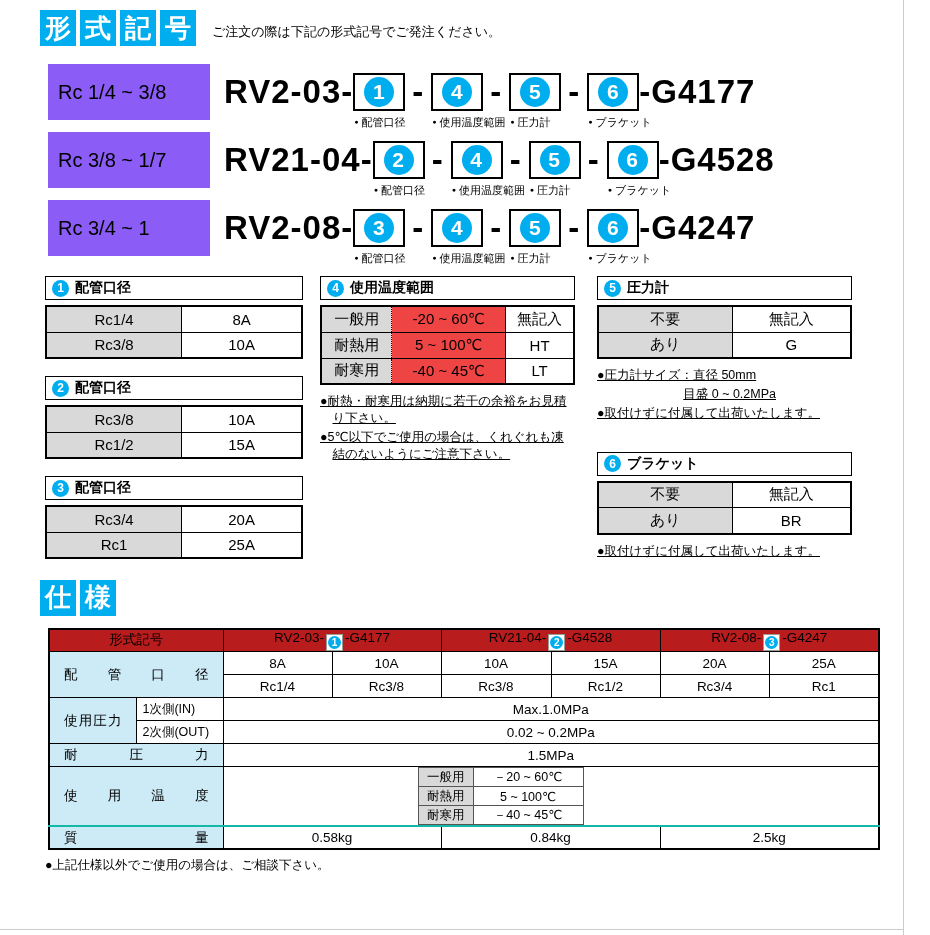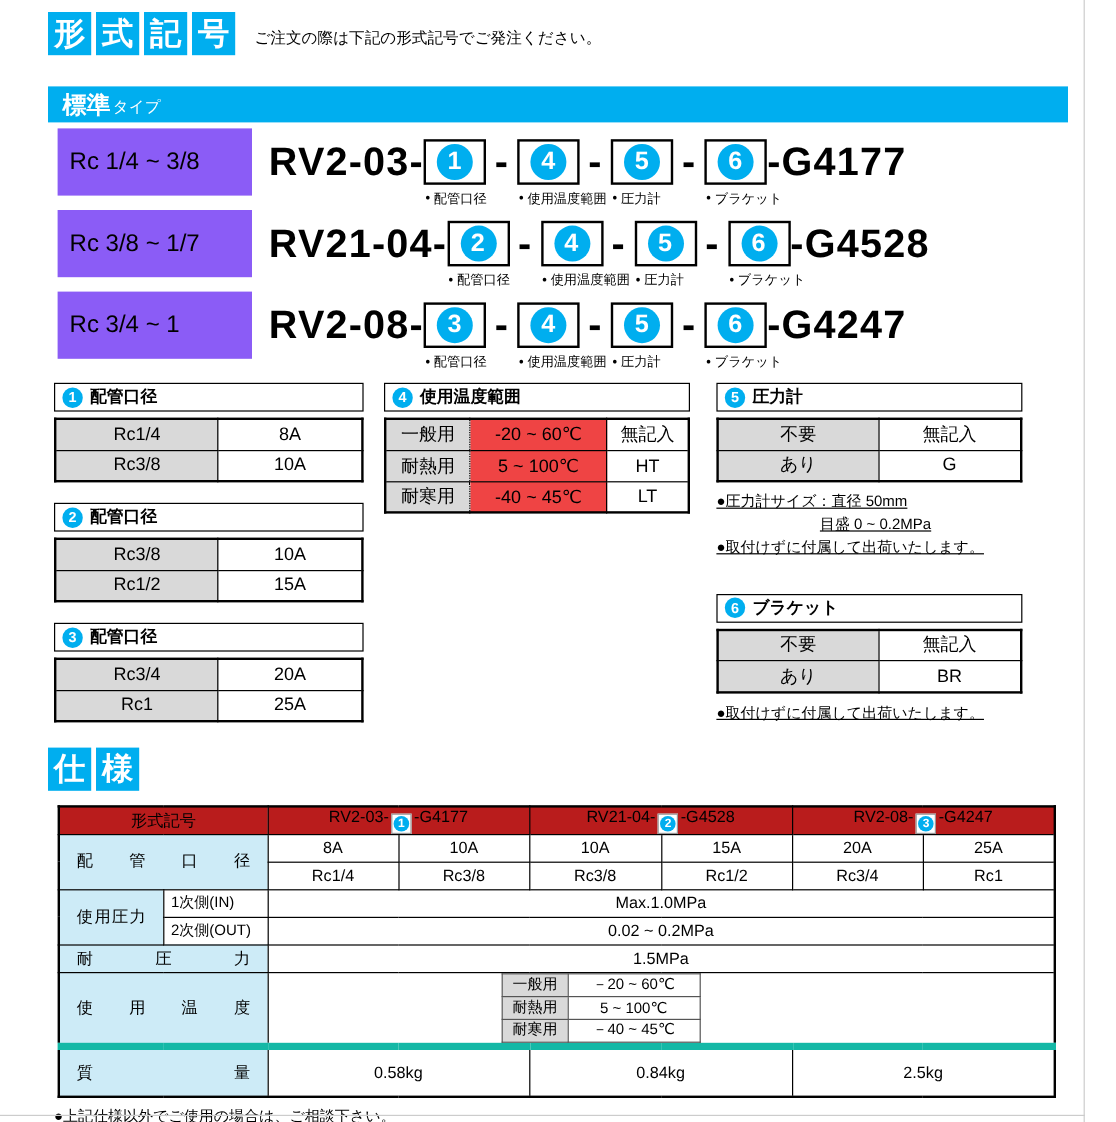--- a/index.html
+++ b/index.html
@@ -79,21 +79,21 @@
   .spec-title { margin:18px 0 12px 0; }
   table.spec {
     border-collapse:collapse; border:2px solid #000; table-layout:fixed;
     width:830px; margin-left:8px; font-size:13.5px;
   }
   table.spec td { border:1px solid #000; height:23px; text-align:center; padding:0; }
   table.spec td.lbl { background:#cdebf7; }
   table.spec td.hdr { background:#b91c1c;margin-left:16px; }
   .jst { text-align:justify !important; text-align-last:justify; -moz-text-align-last:justify; padding:0 14px !important; }
   td.sublbl { text-align:left !important; padding-left:6px !important; font-size:12.5px; }
-  tr.mass td { border-top:6px solid #14b8a6; height:42px; }
+  tr.mass td { border-top:2px solid #14b8a6; height:23px; }
   td.temp-cell { height:66px; }
   .mini-box {
     display:inline-flex; align-items:center; justify-content:center; width:17px; height:17px;
     background:#fff; border:1px solid #9a9a9a; vertical-align:-4px; margin:0 2px;
   }
   .mini-circle {
     width:13px; height:13px; border-radius:50%; background:#00aeef; color:#fff;
     font-size:10px; font-weight:bold; display:flex; align-items:center; justify-content:center;
   }
   table.itbl { border-collapse:collapse; margin:0 auto; transform:translateX(-50px); border:1px solid #555; }
@@ -114,24 +114,20 @@
   <div class="title-row">
     <div class="title-boxes">
       <span class="tbox">形</span>
       <span class="tbox">式</span>
       <span class="tbox">記</span>
       <span class="tbox">号</span>
     </div>
     <div class="title-note">ご注文の際は下記の形式記号でご発注ください。</div>
   </div>
 
-  <div class="banner">
-    <span class="banner-main">標準</span>
-    <span class="banner-sub">タイプ</span>
-  </div>
 
   <div class="model-row">
     <div class="rc-range">Rc 1/4 ~ 3/8</div>
     <div class="code">
       <span>RV2-03-</span>
       <span class="digit-unit">
         <span class="digit-box">
             <span class="digit-circle">1</span>
           </span>
         <span class="digit-label">配管口径</span>
@@ -310,20 +306,24 @@
             <td class="v4">5 ~ 100℃</td>
             <td class="c4">HT</td>
           </tr>
           <tr>
             <td class="k4">耐寒用</td>
             <td class="v4">-40 ~ 45℃</td>
             <td class="c4">LT</td>
           </tr>
         </tbody>
           </table>
+        <div class="notes">
+          <div class="note">●耐熱・耐寒用は納期に若干の余裕をお見積り下さい。</div>
+          <div class="note">●5℃以下でご使用の場合は、くれぐれも凍結のないようにご注意下さい。</div>
+        </div>
       </div>
     </div>
 
     <div class="opt-col3">
       <div>
         <div class="opt-head">
           <span class="num-circle">5</span>
           <span>圧力計</span>
         </div>
         <table class="opt">

